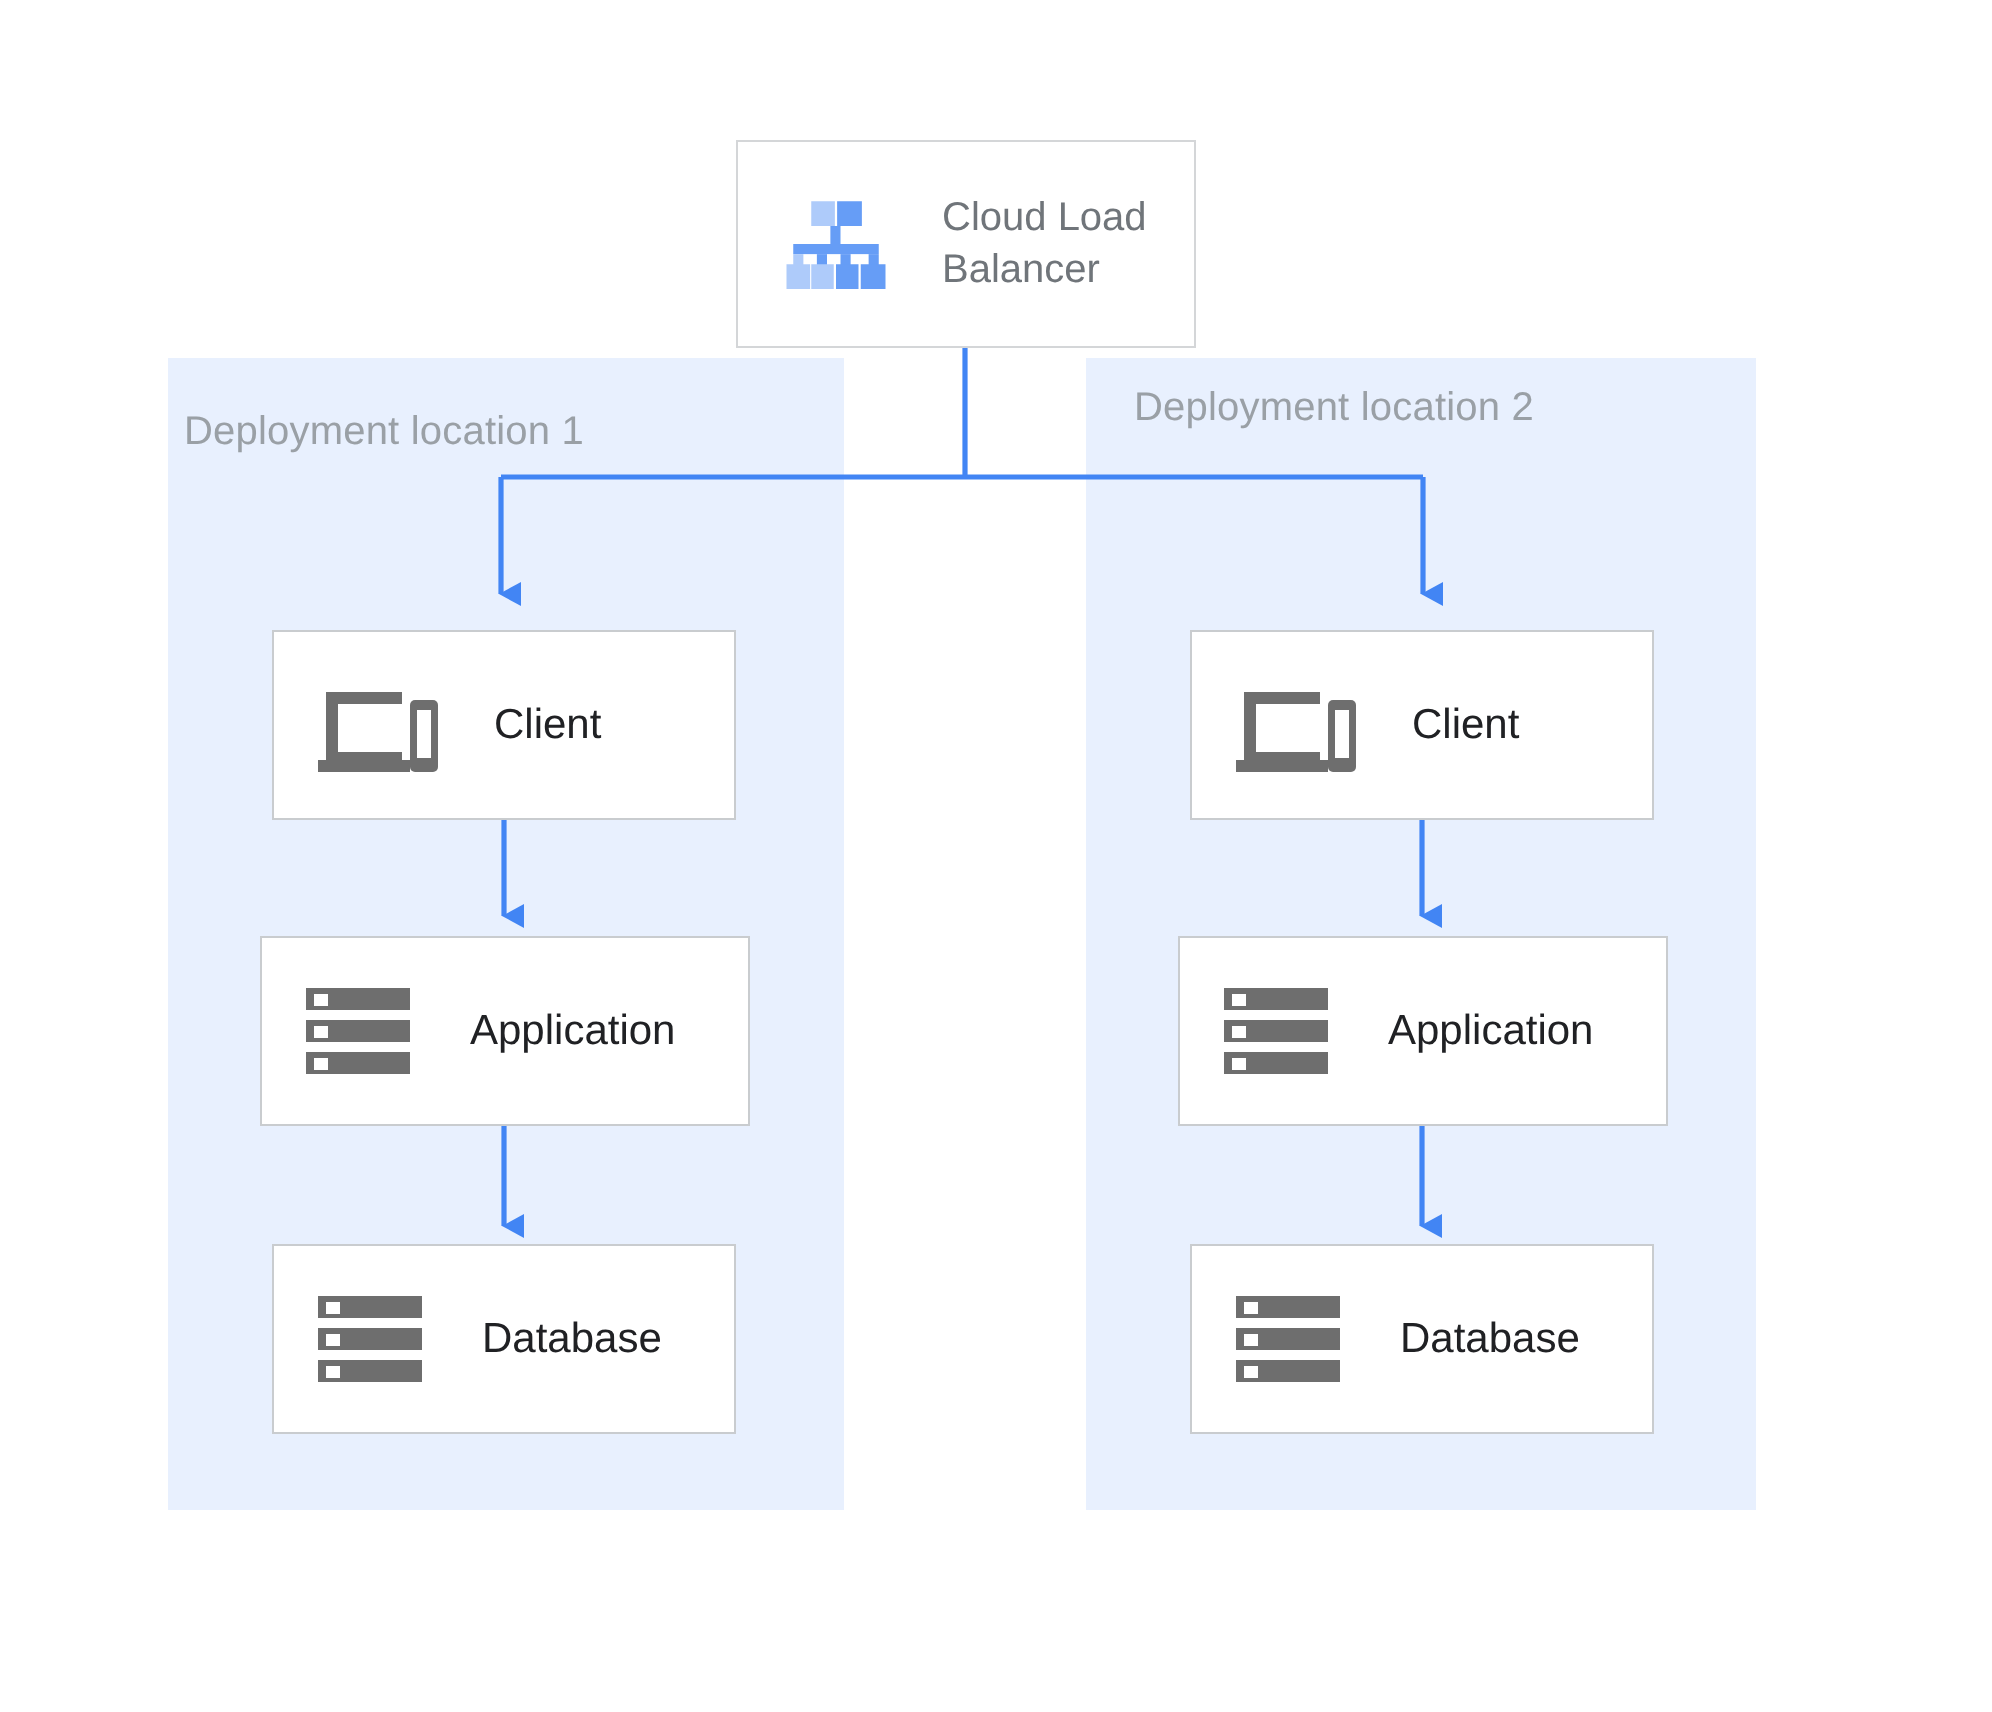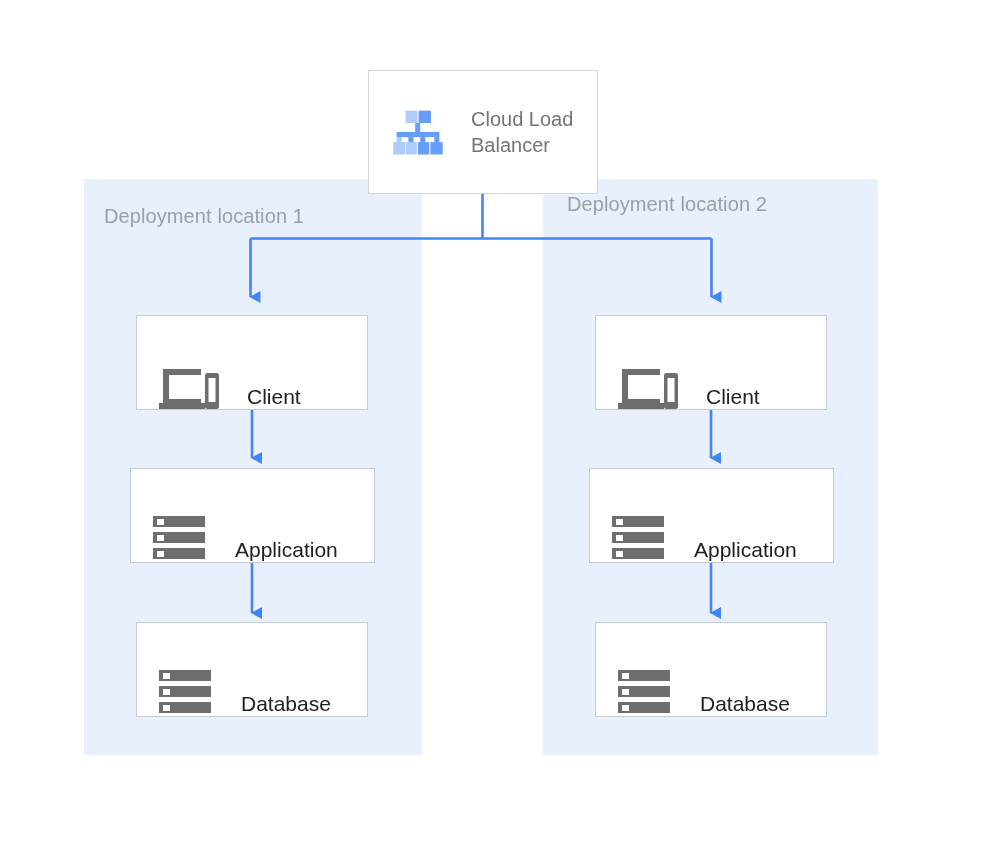--- a/index.html
+++ b/index.html
@@ -31,21 +31,21 @@
     letter-spacing: 0.1px;
   }
 
   
   .node {
     position: absolute;
     background: #ffffff;
     border: 1px solid #C9CCCF;
     box-sizing: border-box;
     display: flex;
-    align-items: flex-end;
+    align-items: center;
   }
   .node .node-icon {
     flex: 0 0 auto;
     display: flex;
     align-items: center;
     justify-content: center;
   }
   .node .node-label {
     font-size: 21px;
     color: #202124;
@@ -76,21 +76,21 @@
   }
 </style>
 </head>
 <body>
 
 <div id="diagram">
 
   <div class="zone" style="left:84px; top:179px; width:338px; height:576px;"></div>
   <div class="zone" style="left:543px; top:179px; width:335px; height:576px;"></div>
 
-  <div class="zone-label" style="left:104px; top:205px;">Deployment location 1</div>
+  <div class="zone-label" style="left:92px; top:205px;">Deployment location 1</div>
   <div class="zone-label" style="left:567px; top:193px;">Deployment location 2</div>
 
   <svg class="edge-svg" viewBox="0 0 996 856">
     <defs>
       <marker id="arrow" viewBox="0 0 12 12" refX="6" refY="10" markerWidth="12" markerHeight="12" orient="auto-start-reverse" markerUnits="userSpaceOnUse">
         <path d="M 0 0 L 12 0 L 6 11 Z" fill="#4285F4"></path>
       </marker>
     </defs>
 
     <path d="M 482.5 166 L 482.5 238.5" stroke="#4285F4" stroke-width="2.6" fill="none"></path>
@@ -103,21 +103,21 @@
 
     <path d="M 252 410 L 252 458" stroke="#4285F4" stroke-width="2.6" fill="none" marker-end="url(#arrow)"></path>
 
     <path d="M 252 563 L 252 613" stroke="#4285F4" stroke-width="2.6" fill="none" marker-end="url(#arrow)"></path>
 
     <path d="M 711 410 L 711 458" stroke="#4285F4" stroke-width="2.6" fill="none" marker-end="url(#arrow)"></path>
 
     <path d="M 711 563 L 711 613" stroke="#4285F4" stroke-width="2.6" fill="none" marker-end="url(#arrow)"></path>
   </svg>
 
-  <div class="node lb" style="left:368px; top:70px; width:230px; height:124px; padding-left:22px;">
+  <div class="node lb" style="left:368px; top:70px; width:230px; height:104px; padding-left:22px;">
     <span class="node-icon" style="width:54px; height:54px;">
       <svg width="54" height="54" viewBox="0 0 48 48">
 
         <rect x="13" y="5" width="10.5" height="11" fill="#AECBFA"></rect>
         <rect x="24.5" y="5" width="11" height="11" fill="#669DF6"></rect>
 
         <rect x="21.5" y="16" width="4.5" height="8" fill="#669DF6"></rect>
 
         <rect x="5" y="24" width="38" height="4.5" fill="#669DF6"></rect>
 

